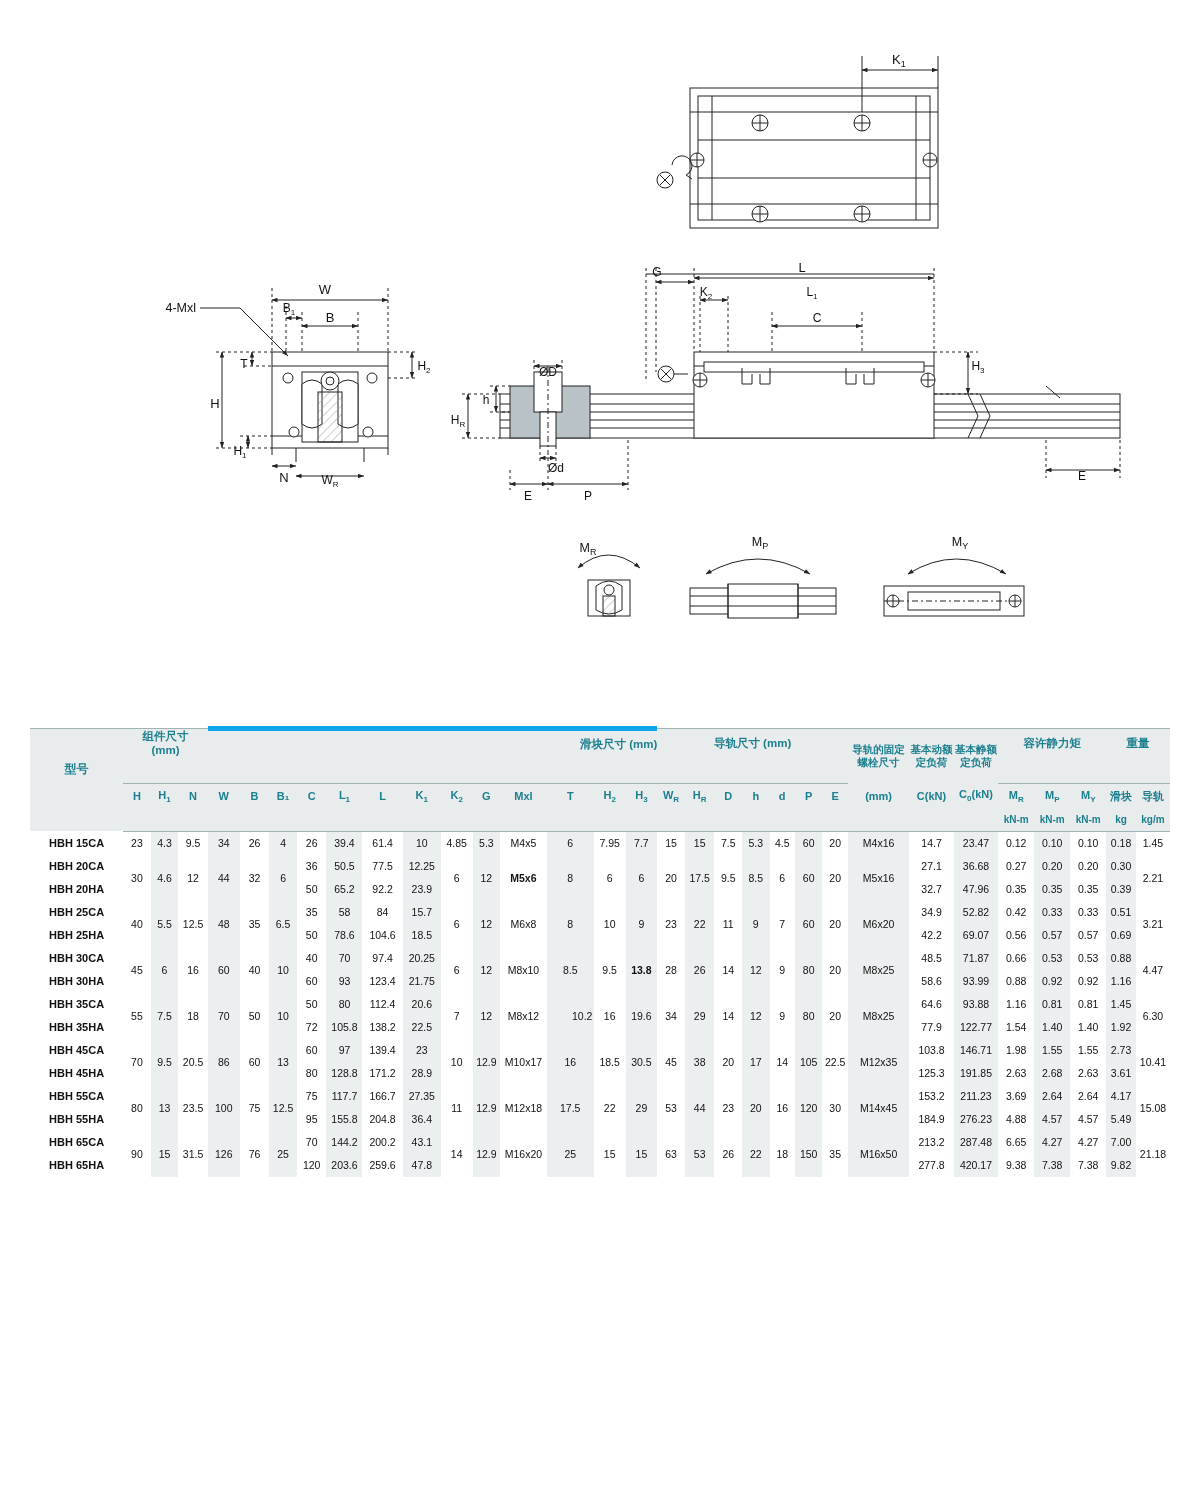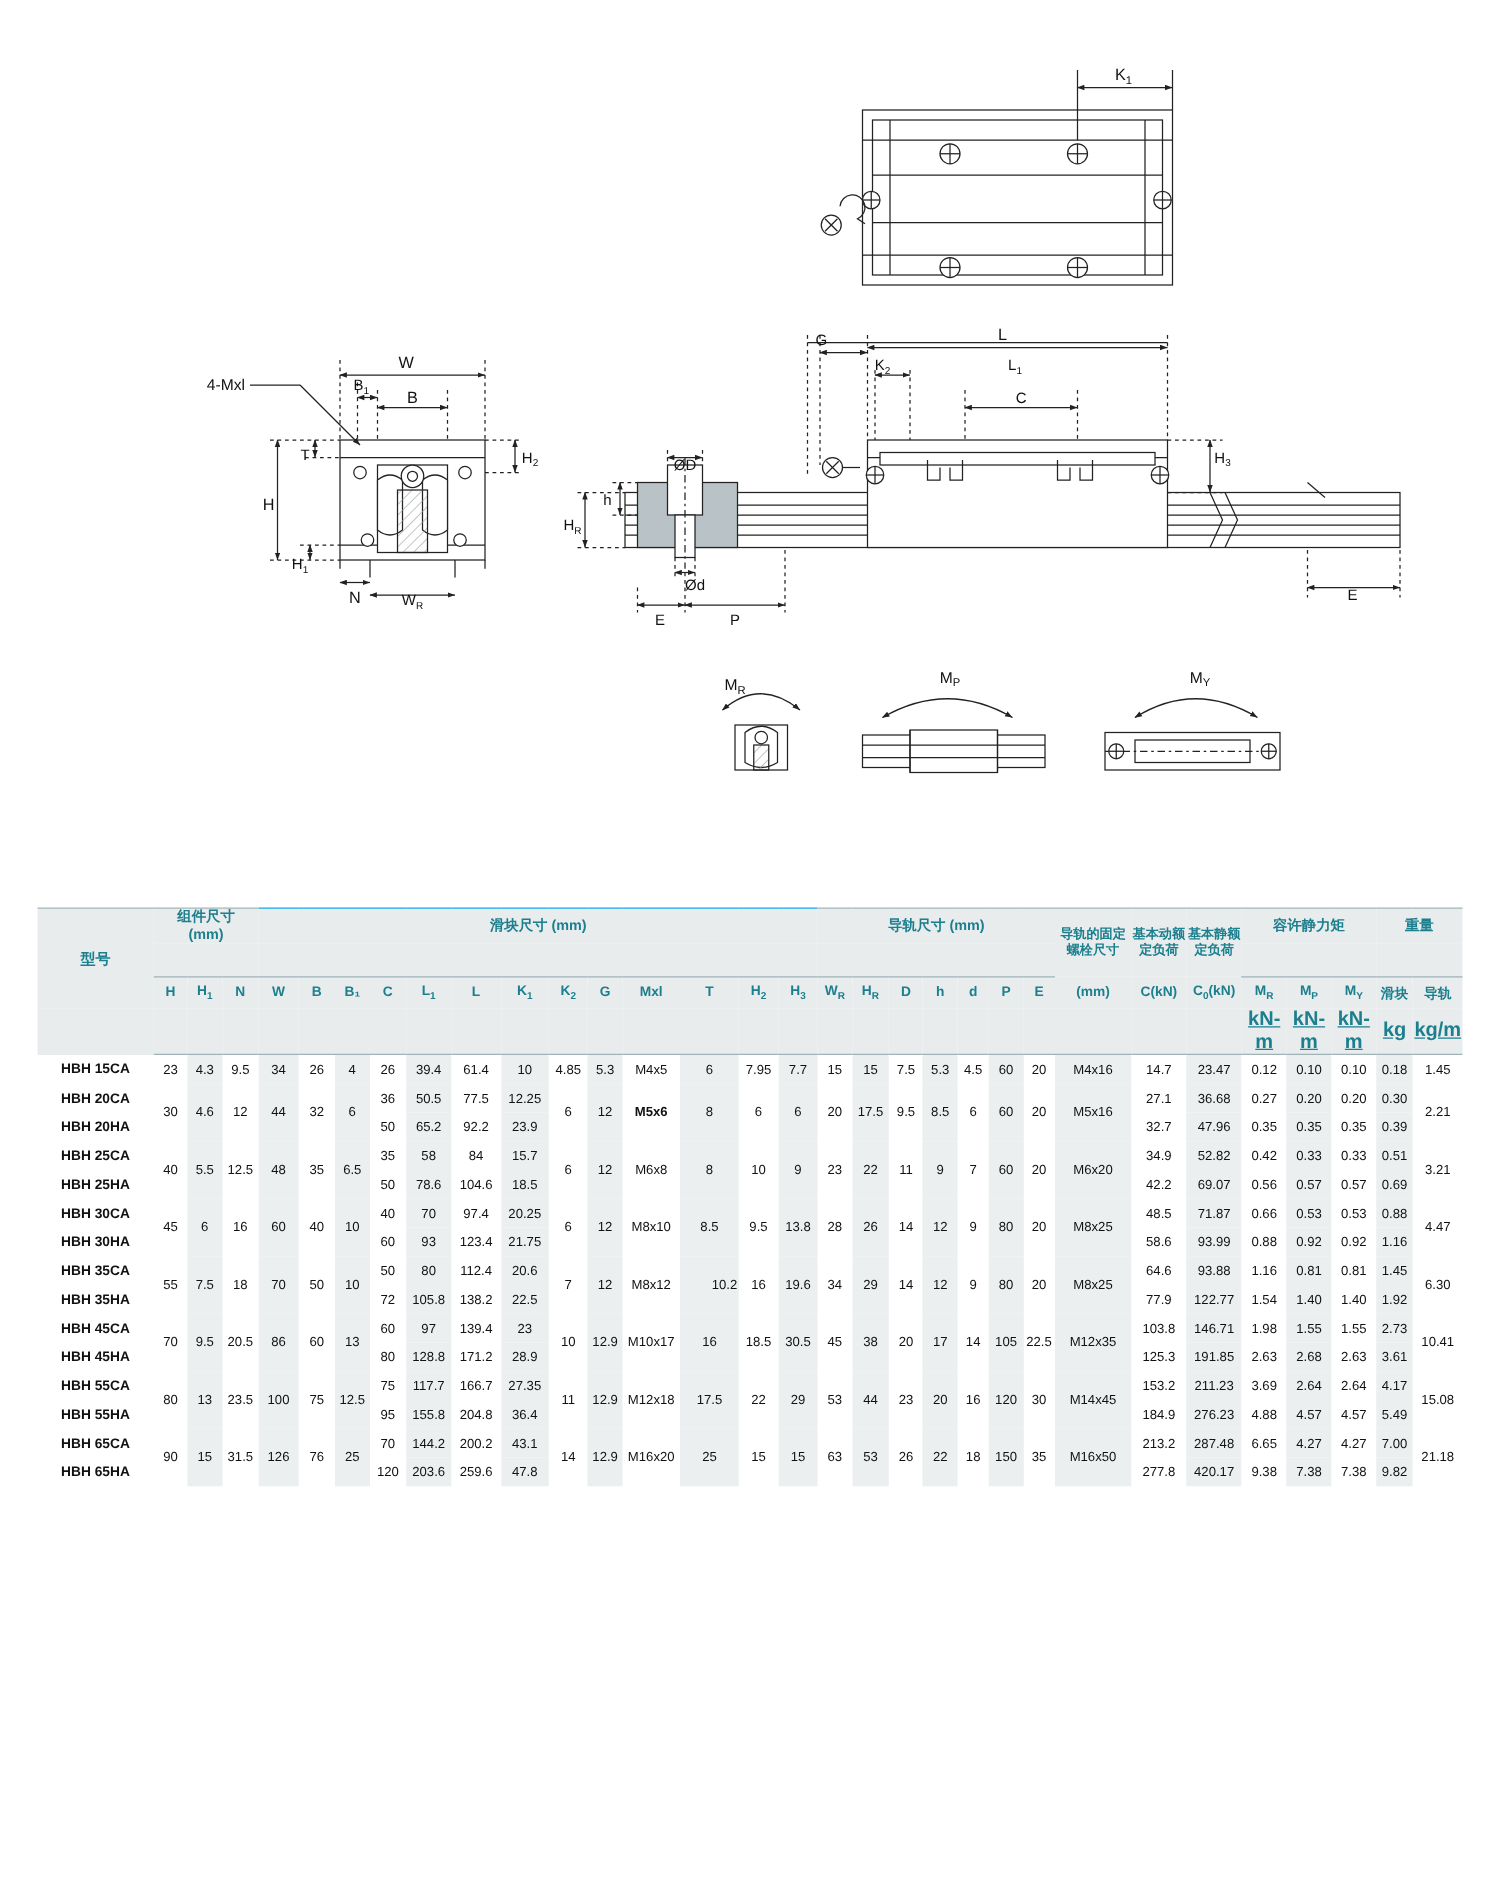--- a/index.html
+++ b/index.html
@@ -22,21 +22,21 @@
     border:0;
   }
   .hdr-band{background:#e8eced;}
   .hdr-grp{
     color:#1b7f8e;font-weight:bold;font-size:11.5px;line-height:14px;
     border-bottom:1px solid #9fb2b6;
   }
   .hdr-sym{
     color:#1b7f8e;font-weight:bold;font-size:11px;height:26px;
   }
-  .hdr-unit{color:#1b7f8e;font-weight:bold;font-size:16px;height:22px;text-decoration:underline;}
+  .hdr-unit{color:#1b7f8e;font-weight:bold;font-size:10px;height:22px;}
   .model-col{
     color:#1b7f8e;font-weight:bold;font-size:12px;
   }
   tbody td{height:23px;}
   tbody tr td{border-top:1px solid #c9d3d5;}
   tbody tr.no-top td{border-top:0;}
   .shade{background:#eceff0;}
   .modelcell{font-weight:bold;font-size:11px;color:#111;text-align:left;padding-left:8px;}
   .sep-top td{border-top:1px solid #9fb2b6;}
   sub{font-size:8px;}
@@ -298,21 +298,21 @@
 
 <div class="table-wrap">
   <table class="spec">
     <thead>
       <tr class="hdr-band">
         <th rowspan="3" class="model-col" style="width:88px;border-top:1px solid #9fb2b6;">型号</th>
         <th colspan="3" class="hdr-grp" style="border-top:1px solid #9fb2b6;">
           <span>组件尺寸</span><br>
           <span>(mm)</span>
         </th>
-        <th colspan="13" class="hdr-grp" style="border-top:1px solid #0ea5e9;">滑块尺寸 (mm)</th>
+        <th colspan="13" class="hdr-grp" style="border-top:5px solid #0ea5e9;text-align:right;">滑块尺寸 (mm)</th>
         <th colspan="7" class="hdr-grp" style="border-top:1px solid #9fb2b6;">导轨尺寸 (mm)</th>
         <th rowspan="2" class="hdr-grp" style="width:58px;border-top:1px solid #9fb2b6;border-bottom:0;">
           <div style="font-size:10.5px;line-height:13px;"><span>导轨的固定螺栓尺寸</span></div>
         </th>
         <th rowspan="2" class="hdr-grp" style="width:42px;border-top:1px solid #9fb2b6;border-bottom:0;">
           <div style="font-size:10.5px;line-height:13px;"><span>基本动额定负荷</span></div>
         </th>
         <th rowspan="2" class="hdr-grp" style="width:42px;border-top:1px solid #9fb2b6;border-bottom:0;">
           <div style="font-size:10.5px;line-height:13px;"><span>基本静额定负荷</span></div>
         </th>
@@ -533,21 +533,21 @@
           <td class="shade" rowspan="2" style="border-bottom: 0px;">10</td>
           <td>40</td>
           <td class="shade">70</td>
           <td>97.4</td>
           <td class="shade">20.25</td>
           <td rowspan="2" style="border-bottom: 0px;">6</td>
           <td class="shade" rowspan="2" style="border-bottom: 0px;">12</td>
           <td rowspan="2" style="border-bottom: 0px;">M8x10</td>
           <td class="shade" rowspan="2" style="border-bottom: 0px;">8.5</td>
           <td rowspan="2" style="border-bottom: 0px;">9.5</td>
-          <td class="shade" rowspan="2" style="border-bottom: 0px;">13.8</td>
+          <td class="shade" rowspan="2" style="border-bottom: 0px; font-weight: bold;">13.8</td>
           <td rowspan="2" style="border-bottom: 0px;">28</td>
           <td class="shade" rowspan="2" style="border-bottom: 0px;">26</td>
           <td rowspan="2" style="border-bottom: 0px;">14</td>
           <td class="shade" rowspan="2" style="border-bottom: 0px;">12</td>
           <td rowspan="2" style="border-bottom: 0px;">9</td>
           <td class="shade" rowspan="2" style="border-bottom: 0px;">80</td>
           <td rowspan="2" style="border-bottom: 0px;">20</td>
           <td class="shade" rowspan="2" style="border-bottom: 0px;">M8x25</td>
           <td>48.5</td>
           <td class="shade">71.87</td>

